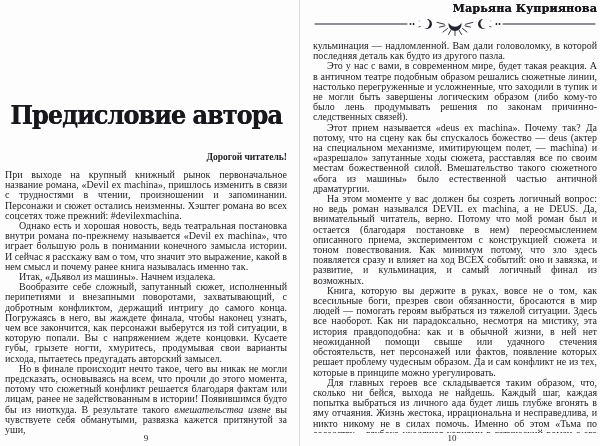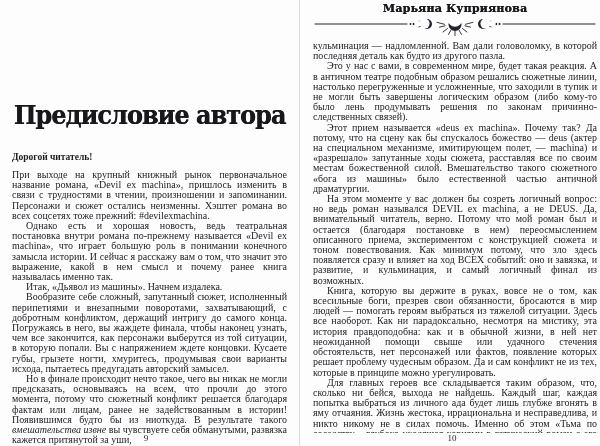--- a/index.html
+++ b/index.html
@@ -11,57 +11,57 @@
     color:#1d1d22;
     overflow:hidden;
   }
   .page { position:absolute; top:0; height:446px; }
   .page-left  { left:0; width:299px; }
   .page-right { left:300px; width:300px; }
   .gutter {
     position:absolute; left:299px; top:0; width:1px; height:446px;
     background:#dcdcdc;
   }
-  .content-left  { position:absolute; left:12px;  right:12px; top:0; }
+  .content-left  { position:absolute; left:5px;  right:12px; top:0; }
   .content-right { position:absolute; left:13px; right:3px;  top:0; }
 
   .chapter-title {
     margin-top:100px;
     text-align:center;
     font-family:"DejaVu Serif",serif;
     font-weight:700;
     font-size:24px;
     line-height:32px;
     letter-spacing:-1px;
     color:#17171c;
     text-shadow:0.4px 0 0 #17171c;
     transform:scaleY(1.06);
   }
   .salutation {
     margin-top:20px;
-    text-align:left;
+    text-align:right;
     font-weight:700;
     font-size:9.5px;
     line-height:11px;
   }
   .body-text { margin-top:7px; overflow:hidden; }
   .body-text-right { margin-top:3px; max-height:392px; overflow:hidden; }
   .body-text p {
     font-size:10px;
     line-height:10.2px;
     text-align:justify;
     text-indent:14px;
     color:#232329;
   }
   .body-text p.noindent { text-indent:0; }
   .body-text em { }
 
   .running-header {
     margin-top:2px;
-    text-align:center;
+    text-align:right;
     font-family:"DejaVu Serif",serif;
     font-weight:700;
     font-size:11px;
     line-height:13px;
     letter-spacing:0.2px;
     color:#17171c;
     text-shadow:0.3px 0 0 #17171c;
   }
   .ornament { display:block; margin:1px auto 0; }
 

